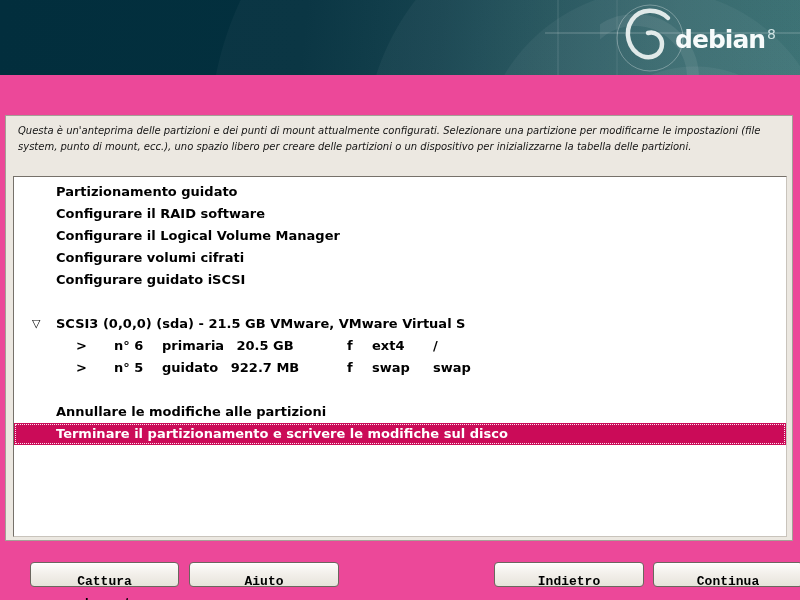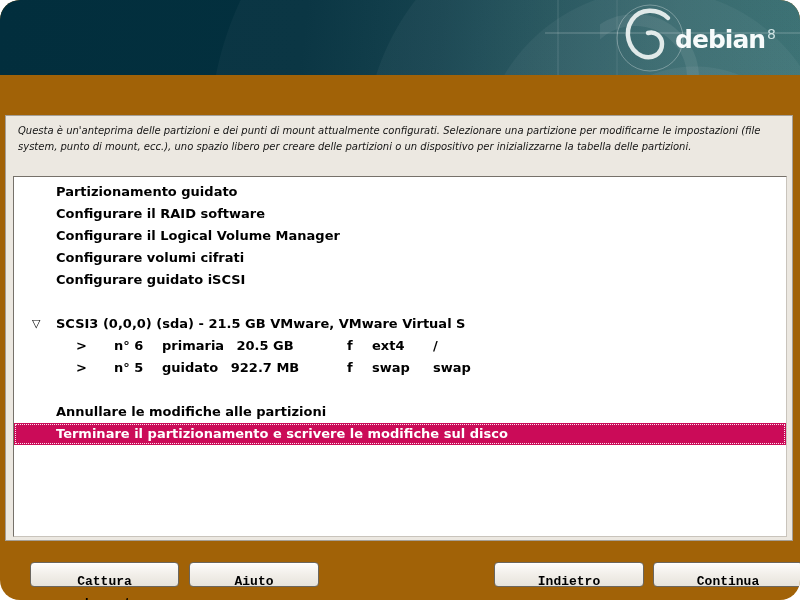--- a/index.html
+++ b/index.html
@@ -1,19 +1,19 @@
 <!DOCTYPE html>
 <html><head>
 <meta charset="utf-8">
 <style>
   html, body { margin: 0; padding: 0; }
   body { width: 800px; height: 600px; font-family: "DejaVu Sans", "Liberation Sans", sans-serif; }
   .screen {
     position: relative; width: 800px; height: 600px;
-    background: #a16207; overflow: hidden; border-radius: 20px;
+    background: #ec4899; overflow: hidden;
   }
 
   
   .banner {
     position: absolute; left: 0; top: 0; width: 800px; height: 75px;
     background-image:
       radial-gradient(circle at 695px 185px, rgba(255,255,255,0.050) 118px, transparent 119px),
       radial-gradient(circle at 655px 165px, rgba(255,255,255,0.045) 175px, transparent 176px),
       radial-gradient(circle at 610px 150px, rgba(255,255,255,0.040) 245px, transparent 246px),
       radial-gradient(circle at 540px 140px, rgba(255,255,255,0.030) 330px, transparent 331px),
@@ -74,21 +74,21 @@
   
   .btn {
     position: absolute; top: 562px; height: 25px; box-sizing: border-box;
     border: 1px solid #6b665e; border-radius: 4px;
     background: linear-gradient(#fefdfc 0%, #f3f0eb 45%, #e7e3db 100%);
     box-shadow: inset 0 1px 0 #ffffff;
     font-family: Liberation Mono, monospace; font-size: 13px; font-weight: bold; color: #000;
     text-align: center; line-height: 22px; padding: 8px; cursor: default; margin-left: 16px;
   }
   .btn-screenshot { left: 14px;  width: 149px; }
-  .btn-help       { left: 173px; width: 130px; }
+  .btn-help       { left: 173px; width: 150px; }
   .btn-back       { left: 478px; width: 150px; }
   .btn-continue   { left: 637px; width: 150px; }
 </style>
 </head>
 <body>
 
 <div class="screen">
 
   <div class="banner">
     <svg class="banner-lines" width="800" height="75">

